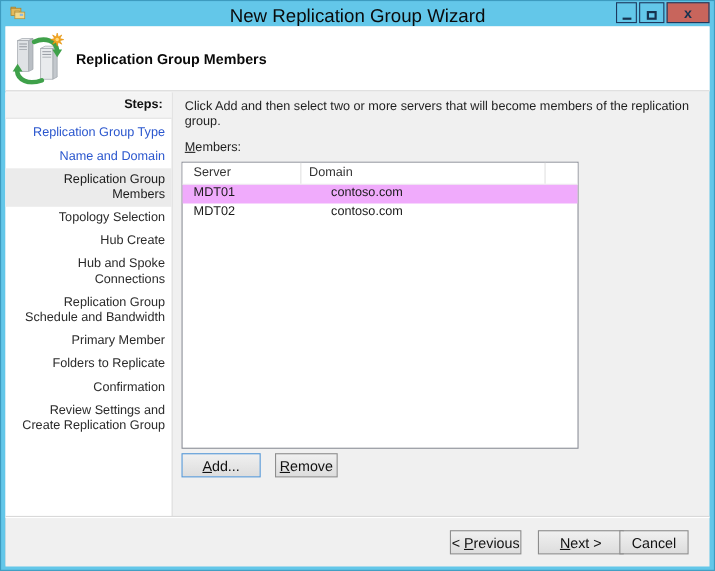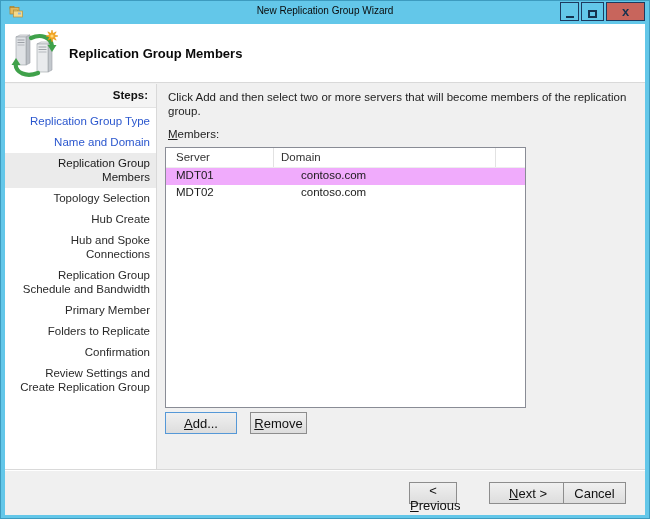--- a/index.html
+++ b/index.html
@@ -7,21 +7,21 @@
   body { font-family:"Liberation Sans", sans-serif; font-size:11.5px; color:#1a1a1a; }
 
   .window {
     position:relative; width:650px; height:519px;
     background:#63c7e9; border:1px solid #3d9bbf; overflow:hidden;
   }
 
   
   .titlebar { position:absolute; top:0; left:0; right:0; height:23px; }
   .app-icon { position:absolute; left:7px; top:3px; width:16px; height:16px; }
-  .title { position:absolute; left:0; right:0; top:4px; text-align:center; font-size:10px; color:#0a0a0a; }
+  .title { position:absolute; left:0; right:0; top:4px; text-align:center; font-size:17px; color:#0a0a0a; }
   .ctl { position:absolute; top:1px; height:19px; border:1px solid #1d3a5f; background:#63c7e9; padding:0; cursor:default; }
   .ctl-min { left:559px; width:19px; }
   .ctl-max { left:580px; width:23px; }
   .ctl-close { left:605px; width:39px; background:#c8655c; color:#16324f; font-weight:bold; font-size:13px; line-height:15px; text-align:center; }
   .minbar { display:block; margin:11px auto 0; width:8px; height:2px; background:#16324f; }
   .maxbox { display:block; margin:4px auto 0; width:9px; height:8px; border:2px solid #16324f; }
 
   
   .dialog { position:absolute; left:4px; top:23px; width:640px; height:491px; background:#f0f0f0; }
 
@@ -58,21 +58,21 @@
   .btn {
     font-family:"Liberation Sans", sans-serif; font-size:13px; color:#111;
     background:linear-gradient(#f0f0f0,#dddddd); border:1px solid #8d8d8d;
     cursor:default; padding:0;
   }
   .btn-add    { position:absolute; left:7px;  top:328px; width:72px; height:22px; border:1px solid #5598d7; }
   .btn-remove { position:absolute; left:92px; top:328px; width:57px; height:22px; }
 
   
   .footer { position:absolute; left:0; right:0; bottom:0; height:45px; border-top:1px solid #ffffff; box-shadow:0 -1px 0 #d9d9d9; }
-  .btn-previous { position:absolute; left:404px; top:11px; width:48px; height:22px; }
+  .btn-previous { position:absolute; left:404px; top:11px; width:65px; height:22px; }
   .btn-next     { position:absolute; left:484px; top:11px; width:78px; height:22px; }
   .btn-cancel   { position:absolute; left:558px; top:11px; width:63px; height:22px; }
 
   u { text-decoration:underline; }
 </style>
 </head>
 <body>
 
 <div class="window">
 

